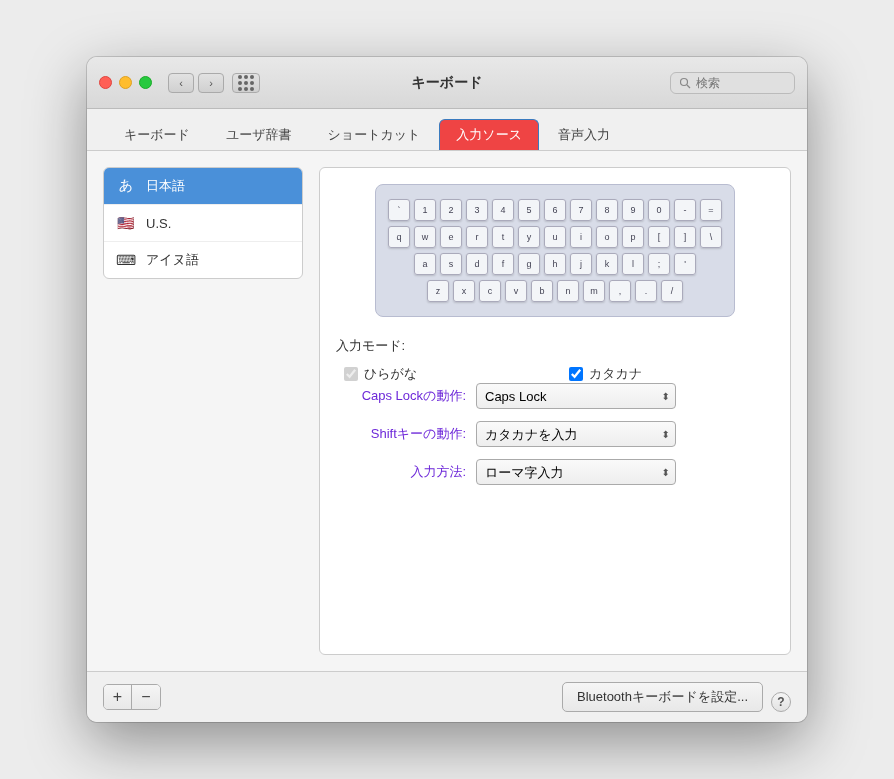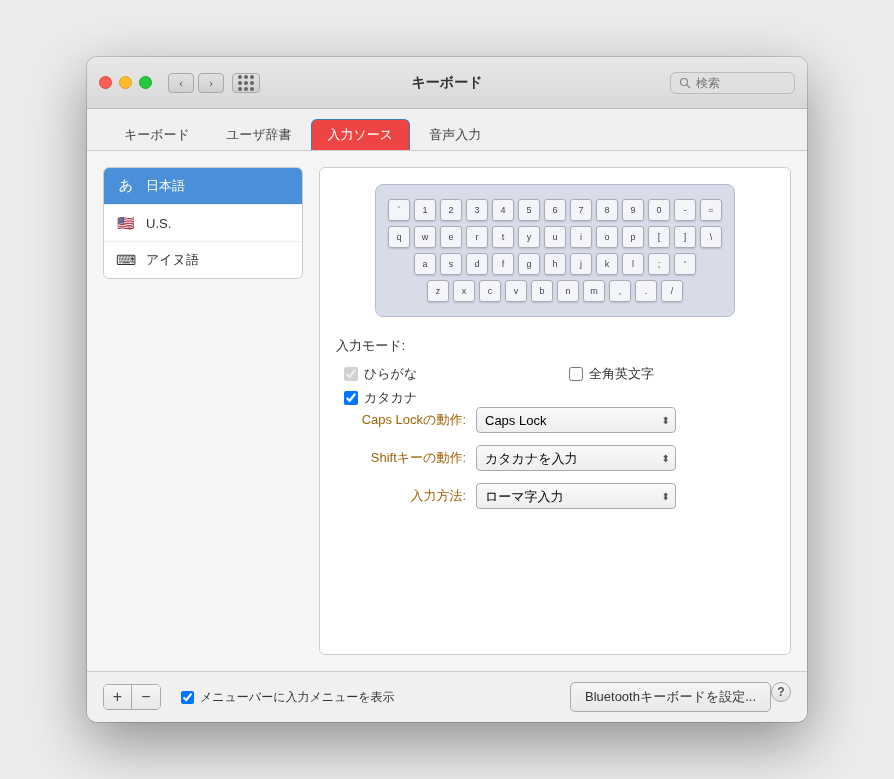--- a/index.html
+++ b/index.html
@@ -262,21 +262,21 @@
     
     .dropdown-row {
       display: flex;
       align-items: center;
       gap: 10px;
       margin-bottom: 12px;
     }
 
     .dropdown-label {
       font-size: 13px;
-      color: #a16207;
+      color: #6d28d9;
       min-width: 130px;
       text-align: right;
     }
 
     .dropdown-wrapper {
       position: relative;
       display: inline-block;
       max-width: 200px;
       flex: 1;
     }
@@ -349,22 +349,22 @@
     .bottom-checkbox-row {
       display: flex;
       align-items: center;
       gap: 6px;
       font-size: 12px;
       color: #333;
     }
 
     .bottom-right {
       display: flex;
-      align-items: flex-start;
-      gap: 0;
+      align-items: flex-end;
+      gap: 8px;
     }
 
     .bt-button {
       padding: 5px 14px;
       background: linear-gradient(to bottom, #f5f5f5, #e8e8e8);
       border: 1px solid #aaa;
       border-radius: 5px;
       font-size: 13px;
       cursor: pointer;
       color: #333;
@@ -431,20 +431,21 @@
         <circle cx="5" cy="5" r="3.5" stroke="#888" stroke-width="1.2" fill="none"></circle>
         <line x1="8" y1="8" x2="11" y2="11" stroke="#888" stroke-width="1.2"></line>
       </svg>
       <input type="text" placeholder="検索" style="">
     </div>
   </div>
 
   <div class="tabs-bar">
     <div class="tab">キーボード</div>
     <div class="tab">ユーザ辞書</div>
+    <div class="tab">ショートカット</div>
     <div class="tab active">入力ソース</div>
     <div class="tab">音声入力</div>
   </div>
 
   <div class="content">
 
     <div class="sidebar">
       <div class="sidebar-item selected">
         <span class="sidebar-icon">あ</span>
         <span>日本語</span>
@@ -519,24 +520,20 @@
         </div>
       </div>
 
       <div class="section-title">入力モード:</div>
       <div class="checkbox-grid">
         <div class="checkbox-row">
           <input type="checkbox" checked="" disabled="" style="">
           <span>ひらがな</span>
         </div>
         <div class="checkbox-row">
-          <input type="checkbox" style="">
-          <span>全角英文字</span>
-        </div>
-        <div class="checkbox-row">
           <input type="checkbox" checked="" style="">
           <span>カタカナ</span>
         </div>
       </div>
 
       <div class="dropdown-row">
         <span class="dropdown-label">Caps Lockの動作:</span>
         <div class="dropdown-wrapper">
           <select>
             <option>Caps Lock</option>
@@ -570,23 +567,19 @@
       </div>
     </div>
   </div>
 
   <div class="bottom-bar">
     <div class="add-remove-btns">
       <button class="add-remove-btn">+</button>
       <button class="add-remove-btn">−</button>
     </div>
     <div class="bottom-checkboxes">
-      <div class="bottom-checkbox-row">
-        <input type="checkbox" checked="" style="">
-        <span>メニューバーに入力メニューを表示</span>
-      </div>
     </div>
     <div class="bottom-right">
       <button class="bt-button">Bluetoothキーボードを設定...</button>
       <div class="help-btn">?</div>
     </div>
   </div>
 </div>
 
 </body></html>

